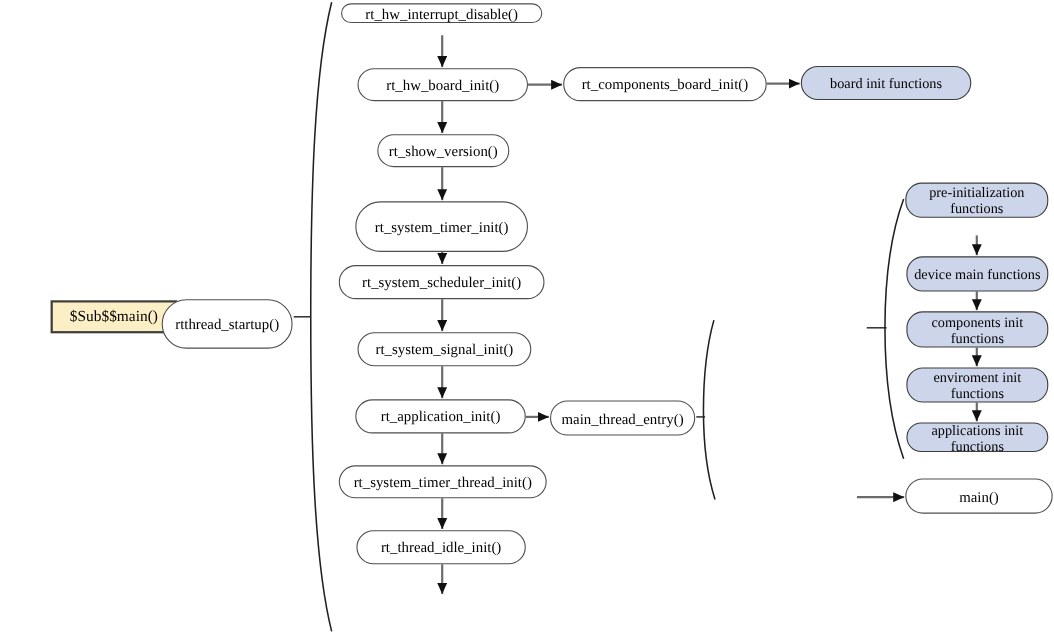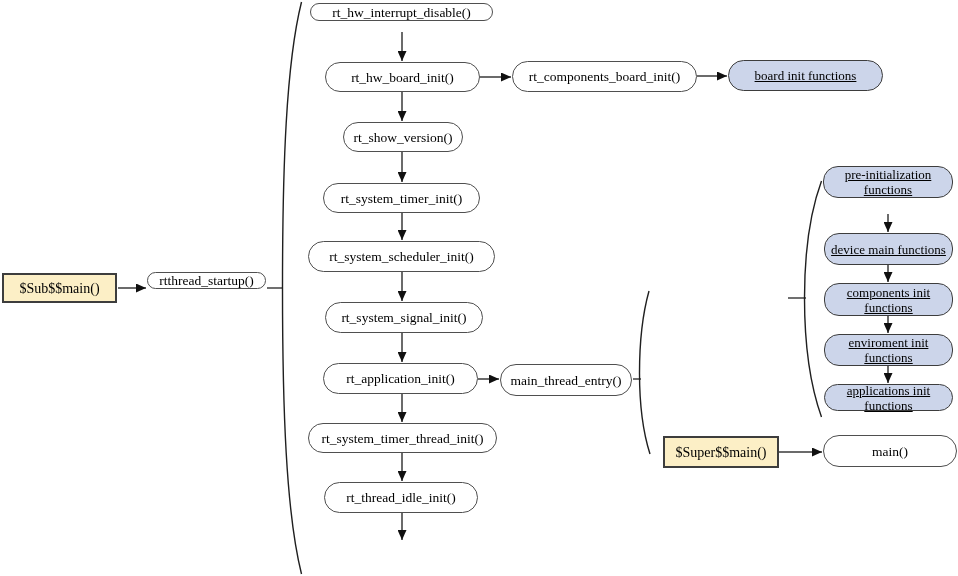--- a/index.html
+++ b/index.html
@@ -14,26 +14,26 @@
   .node {
     position:absolute; display:flex; align-items:center; justify-content:center;
     text-align:center; font-size:13.5px; line-height:15px; white-space:nowrap;
     background: var(--fill-white,#ffffff);
     border:1.5px solid var(--stroke-node,#4f4f4f);
     border-radius:999px;
   }
   .node.blue {
     background: var(--fill-blue,#ccd5ea);
     border-color: var(--stroke-dark,#3d3d3d);
-    font-size:13px; border-radius:15px; white-space:normal;text-decoration:underline;
+    font-size:13px; border-radius:15px; white-space:normal;
   }
   .node.yellow {
     background: var(--fill-yellow,#fcefc6);
     border: 2px solid var(--stroke-dark,#3d3d3d);
-    border-radius:0; font-size:14px;
+    border-radius:0; font-size:14px;margin-left:44px;
   }
 </style>
 </head>
 <body>
 
 <div class="canvas">
 
   <svg class="layer" xmlns="http://www.w3.org/2000/svg">
     <defs>
       <marker id="ah" markerUnits="userSpaceOnUse" markerWidth="10" markerHeight="9" refX="10" refY="4.5" orient="auto">
@@ -71,39 +71,38 @@
     </g>
 
     <g class="braces">
       <path d="M301.5,2 C286,64 282.5,168 282.5,288 C282.5,408 286,512 301.5,574"></path>
       <path d="M649,291 C642,316 639.5,344 639.5,373 C639.5,402 642,429 650,454"></path>
       <path d="M821.5,181 C809,215 804.5,255 804.5,298 C804.5,341 809,382 821.5,417"></path>
     </g>
   </svg>
 
   <div class="node yellow" style="left:2px;top:273px;width:115px;height:30px">$Sub$$main()</div>
-  <div class="node" style="left:147px;top:272px;width:119px;height:17px">rtthread_startup()</div>
+  <div class="node" style="left:147px;top:272px;width:119px;height:45px">rtthread_startup()</div>
 
   <div class="node" style="left:310px;top:3px;width:183px;height:18px">rt_hw_interrupt_disable()</div>
   <div class="node" style="left:325px;top:62px;width:155px;height:30px">rt_hw_board_init()</div>
   <div class="node" style="left:343px;top:122px;width:120px;height:30px">rt_show_version()</div>
-  <div class="node" style="left:323px;top:183px;width:157px;height:30px">rt_system_timer_init()</div>
+  <div class="node" style="left:323px;top:183px;width:157px;height:46px">rt_system_timer_init()</div>
   <div class="node" style="left:308px;top:241px;width:187px;height:31px">rt_system_scheduler_init()</div>
   <div class="node" style="left:325px;top:302px;width:158px;height:31px">rt_system_signal_init()</div>
   <div class="node" style="left:323px;top:363px;width:155px;height:31px">rt_application_init()</div>
   <div class="node" style="left:308px;top:423px;width:189px;height:30px">rt_system_timer_thread_init()</div>
   <div class="node" style="left:324px;top:482px;width:154px;height:31px">rt_thread_idle_init()</div>
 
   <div class="node" style="left:512px;top:61px;width:185px;height:31px">rt_components_board_init()</div>
   <div class="node blue" style="left:728px;top:60px;width:155px;height:31px;border-radius:999px">board init functions</div>
 
   <div class="node" style="left:500px;top:364px;width:132px;height:32px">main_thread_entry()</div>
 
   <div class="node blue" style="left:823px;top:166px;width:130px;height:32px">pre-initialization functions</div>
   <div class="node blue" style="left:824px;top:233px;width:129px;height:32px">device main functions</div>
   <div class="node blue" style="left:824px;top:283px;width:129px;height:33px">components init functions</div>
   <div class="node blue" style="left:824px;top:334px;width:129px;height:32px">enviroment init functions</div>
   <div class="node blue" style="left:824px;top:384px;width:129px;height:27px">applications init functions</div>
 
-  <div class="node yellow" style="left:663px;top:436px;width:116px;height:32px">$Super$$main()</div>
   <div class="node" style="left:823px;top:435px;width:134px;height:32px">main()</div>
 
 </div>
 
 </body></html>

